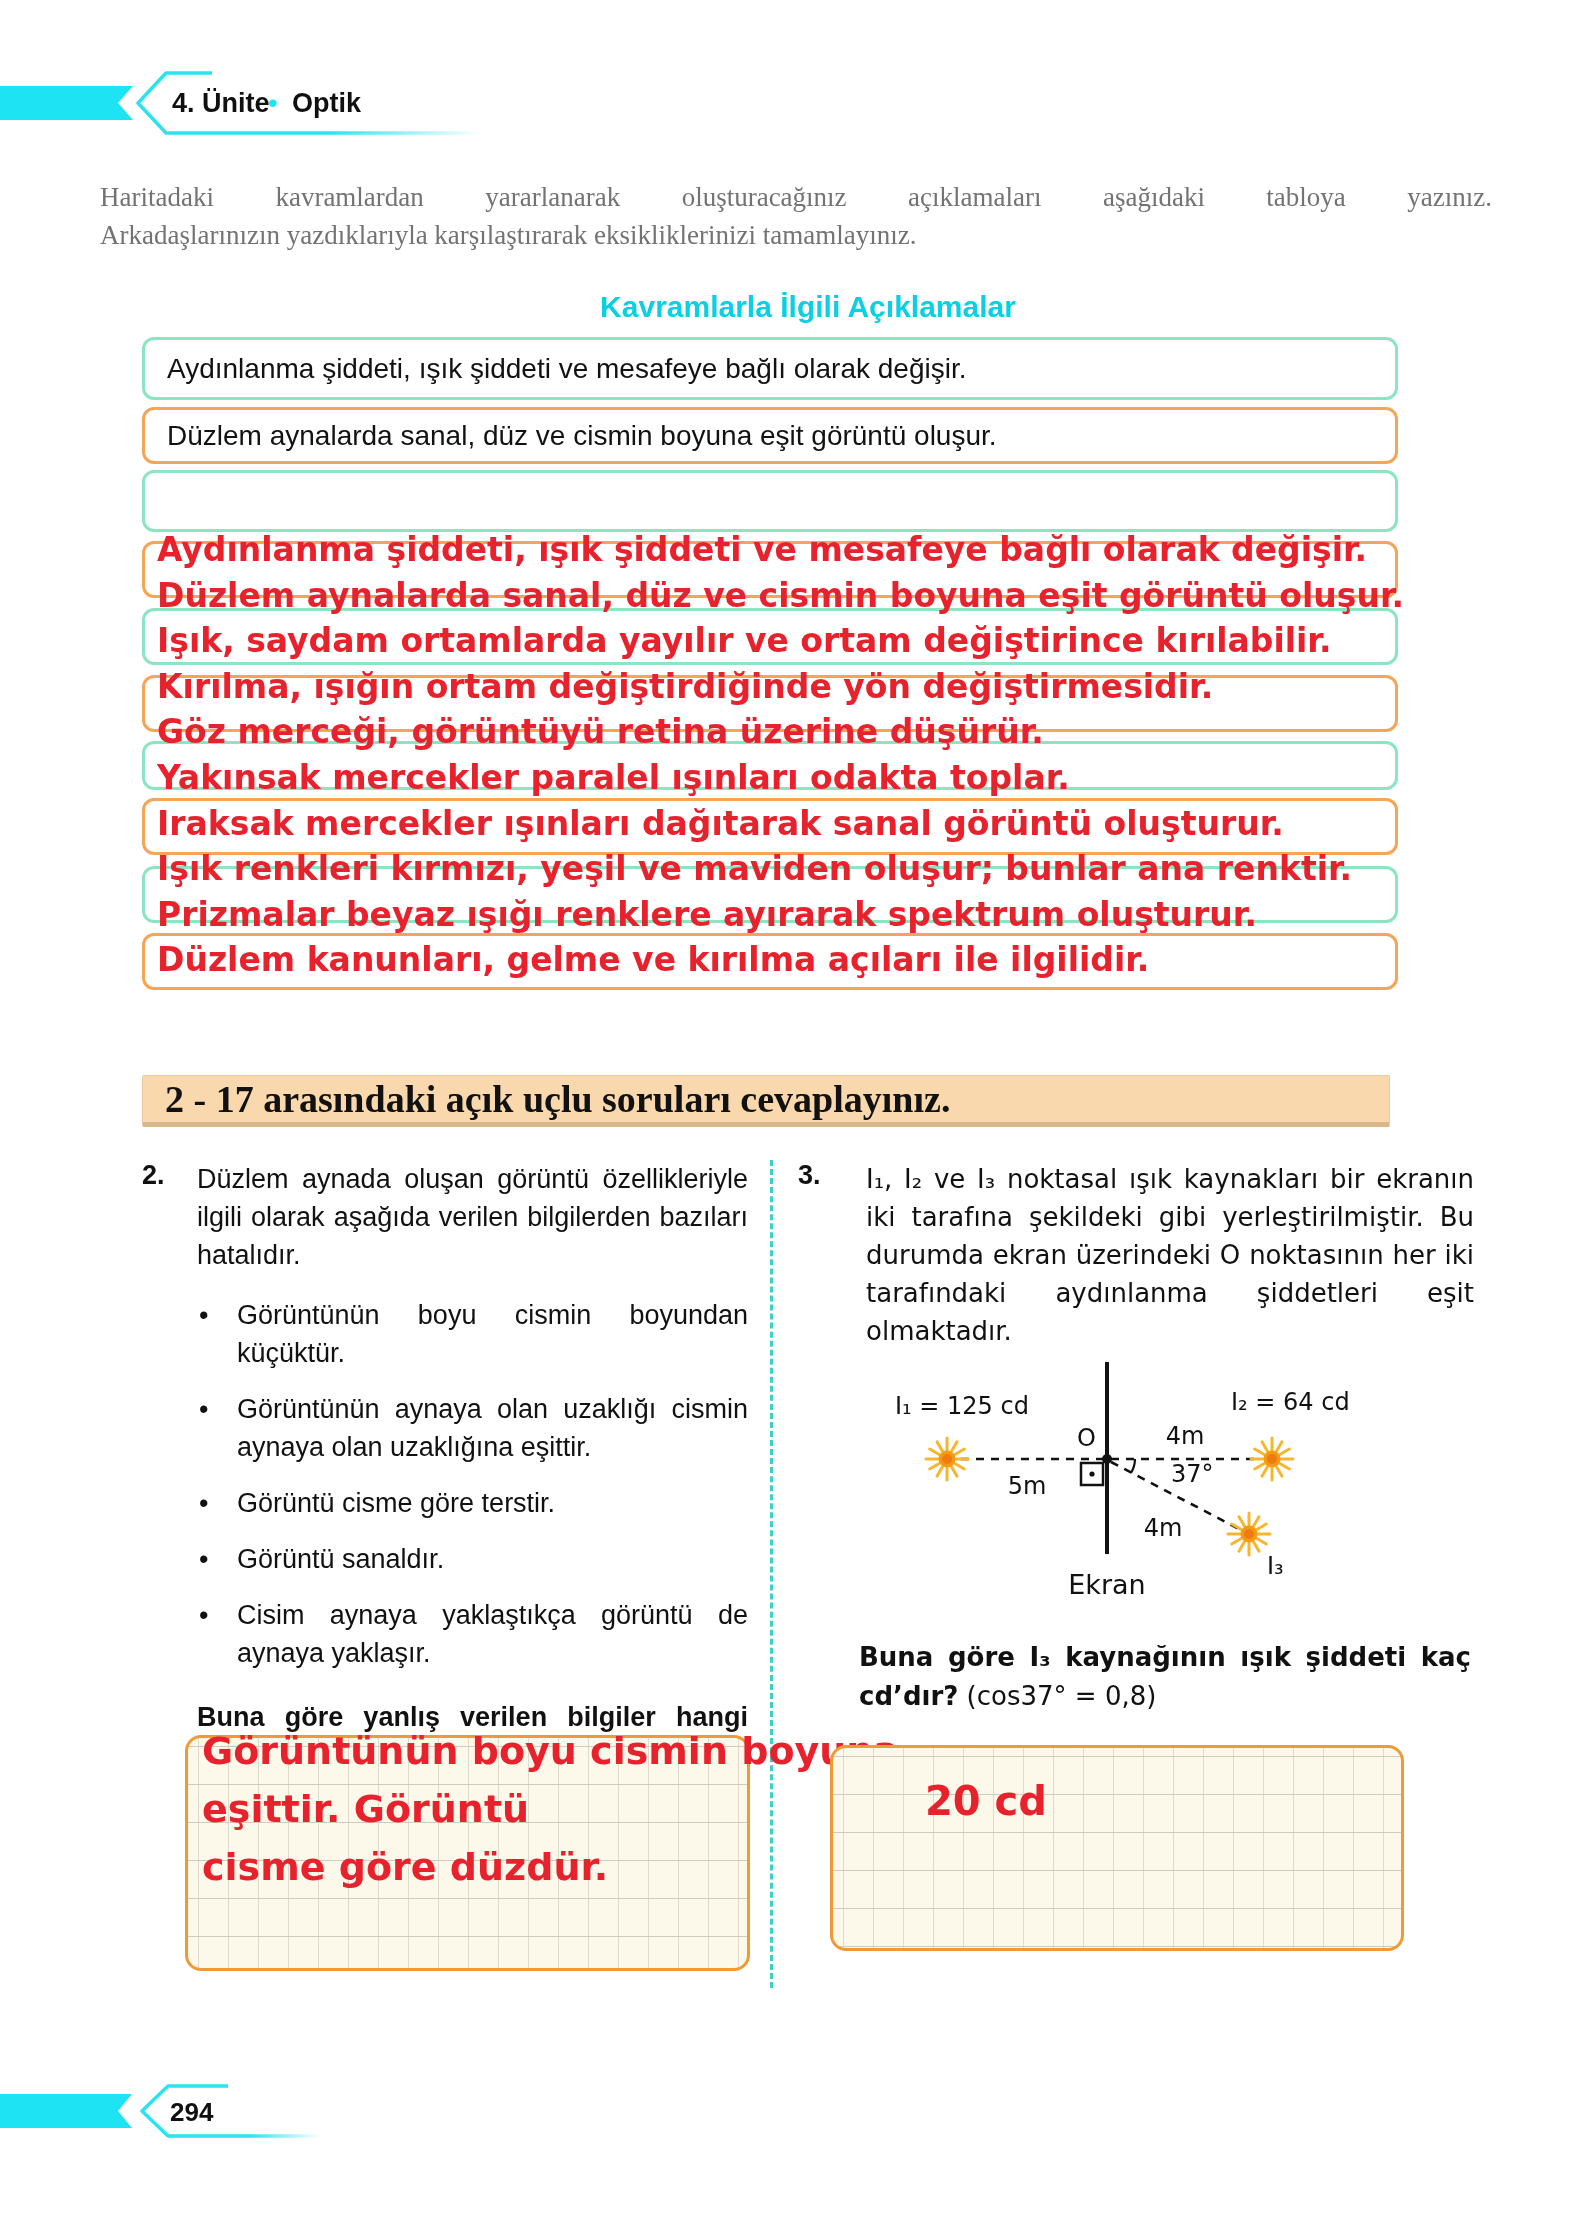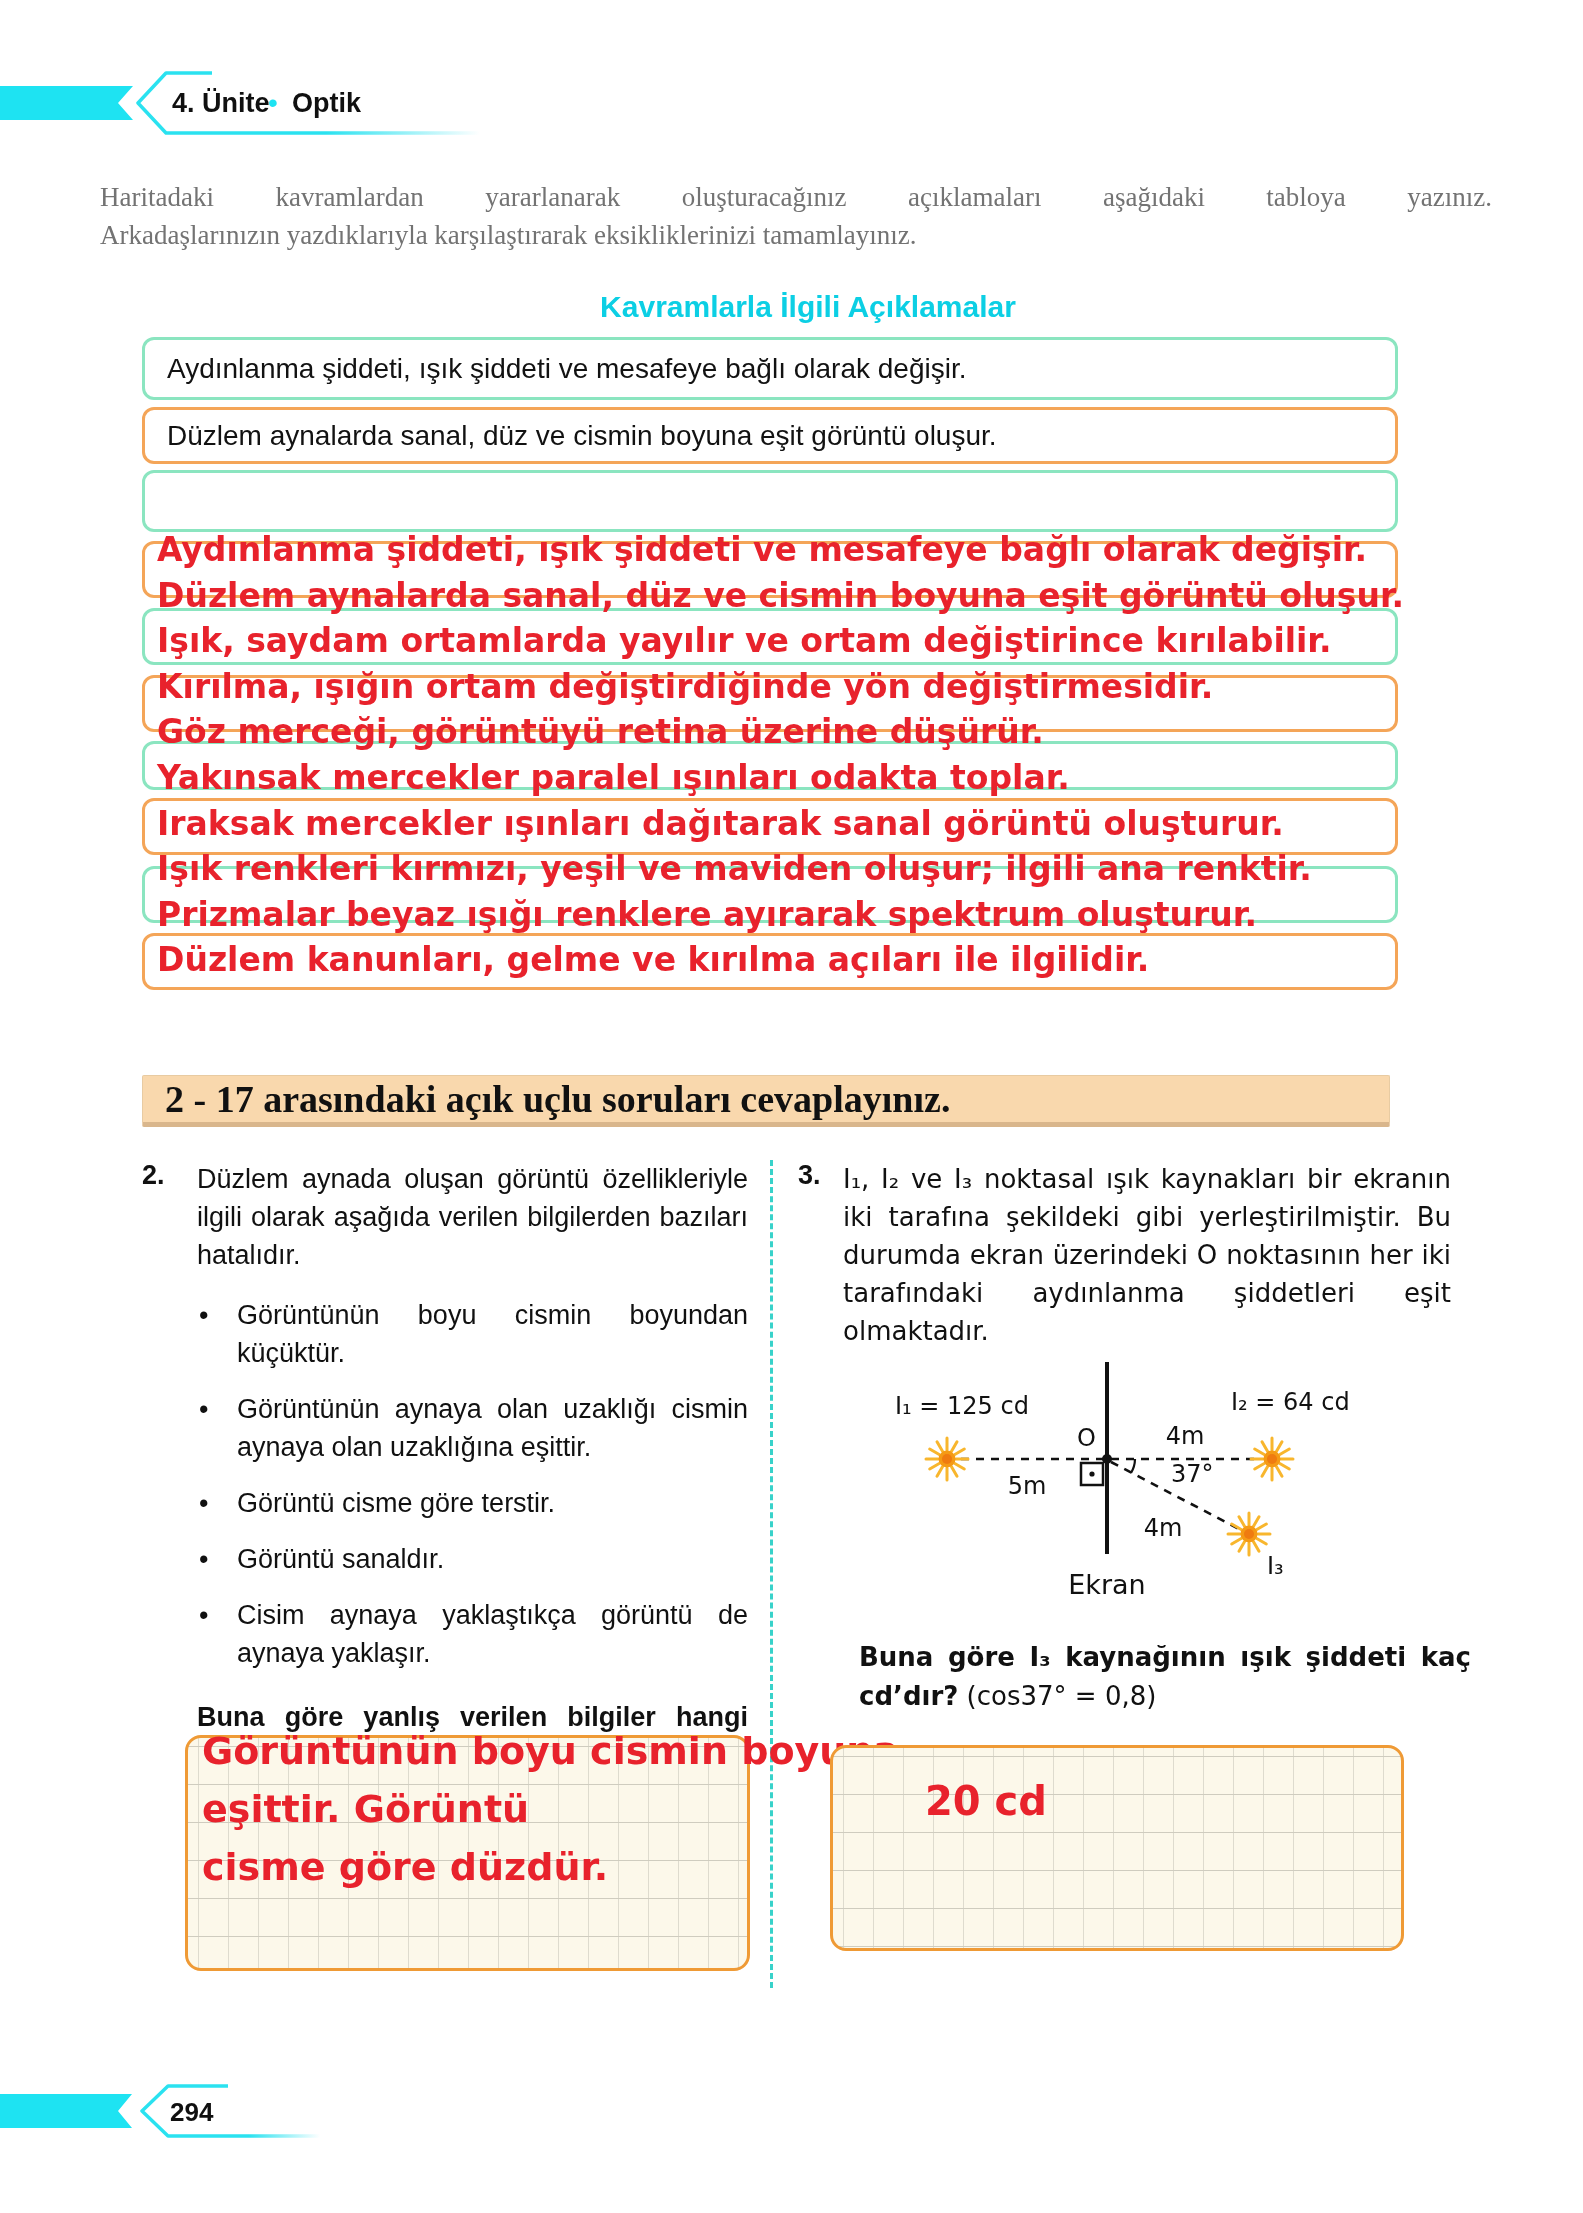--- a/index.html
+++ b/index.html
@@ -44,21 +44,21 @@
     font-family:"Liberation Serif",serif;font-weight:700;font-size:38px;color:#111;
   }
   
   .qnum{position:absolute;font-size:27px;font-weight:700;}
   .qbody{position:absolute;font-size:27px;line-height:38px;text-align:justify;}
   .qbody p{margin:0;}
   .qbody .prompt{font-weight:700;margin-top:26px;}
   ul.bullets{list-style:none;margin:22px 0 0 0;padding:0 0 0 40px;}
   ul.bullets li{position:relative;margin-bottom:18px;text-align:justify;}
   ul.bullets li .dot{position:absolute;left:-38px;top:0;}
-  .q3-text{font-family:"DejaVu Sans","Liberation Sans",sans-serif;font-size:26px;}
+  .q3-text{font-family:"DejaVu Sans","Liberation Sans",sans-serif;font-size:26px;margin-left:23px;}
   .q3-prompt{position:absolute;left:843px;top:1622px;width:612px;margin:16px;
     font-family:"DejaVu Sans","Liberation Sans",sans-serif;font-size:26px;line-height:39px;text-align:justify;}
   .q3-prompt strong{font-weight:700;}
   
   .divider{position:absolute;left:770px;top:1160px;height:828px;width:0;
     border-left:3px dashed #38d2ca;}
   
   .abox{
     position:absolute;box-sizing:border-box;
     border:3px solid #ef9a35;border-radius:16px;overflow:hidden;
@@ -124,21 +124,21 @@
   <div class="cbox o" style="top:933px;"></div>
 
   <div class="hand-lines">
     <div>Aydınlanma şiddeti, ışık şiddeti ve mesafeye bağlı olarak değişir.</div>
     <div>Düzlem aynalarda sanal, düz ve cismin boyuna eşit görüntü oluşur.</div>
     <div>Işık, saydam ortamlarda yayılır ve ortam değiştirince kırılabilir.</div>
     <div>Kırılma, ışığın ortam değiştirdiğinde yön değiştirmesidir.</div>
     <div>Göz merceği, görüntüyü retina üzerine düşürür.</div>
     <div>Yakınsak mercekler paralel ışınları odakta toplar.</div>
     <div>Iraksak mercekler ışınları dağıtarak sanal görüntü oluşturur.</div>
-    <div>Işık renkleri kırmızı, yeşil ve maviden oluşur; ilgili ana renktir.</div>
+    <div>Işık renkleri kırmızı, yeşil ve maviden oluşur; bunlar ana renktir.</div>
     <div>Prizmalar beyaz ışığı renklere ayırarak spektrum oluşturur.</div>
     <div>Düzlem kanunları, gelme ve kırılma açıları ile ilgilidir.</div>
   </div>
 
   <div class="banner">
     <span>2 - 17 arasındaki açık uçlu soruları cevaplayınız.</span>
   </div>
 
   <div class="qnum" style="left:142px;top:1160px;">2.</div>
   <div class="qbody" style="left:197px;top:1160px;width:551px;">

